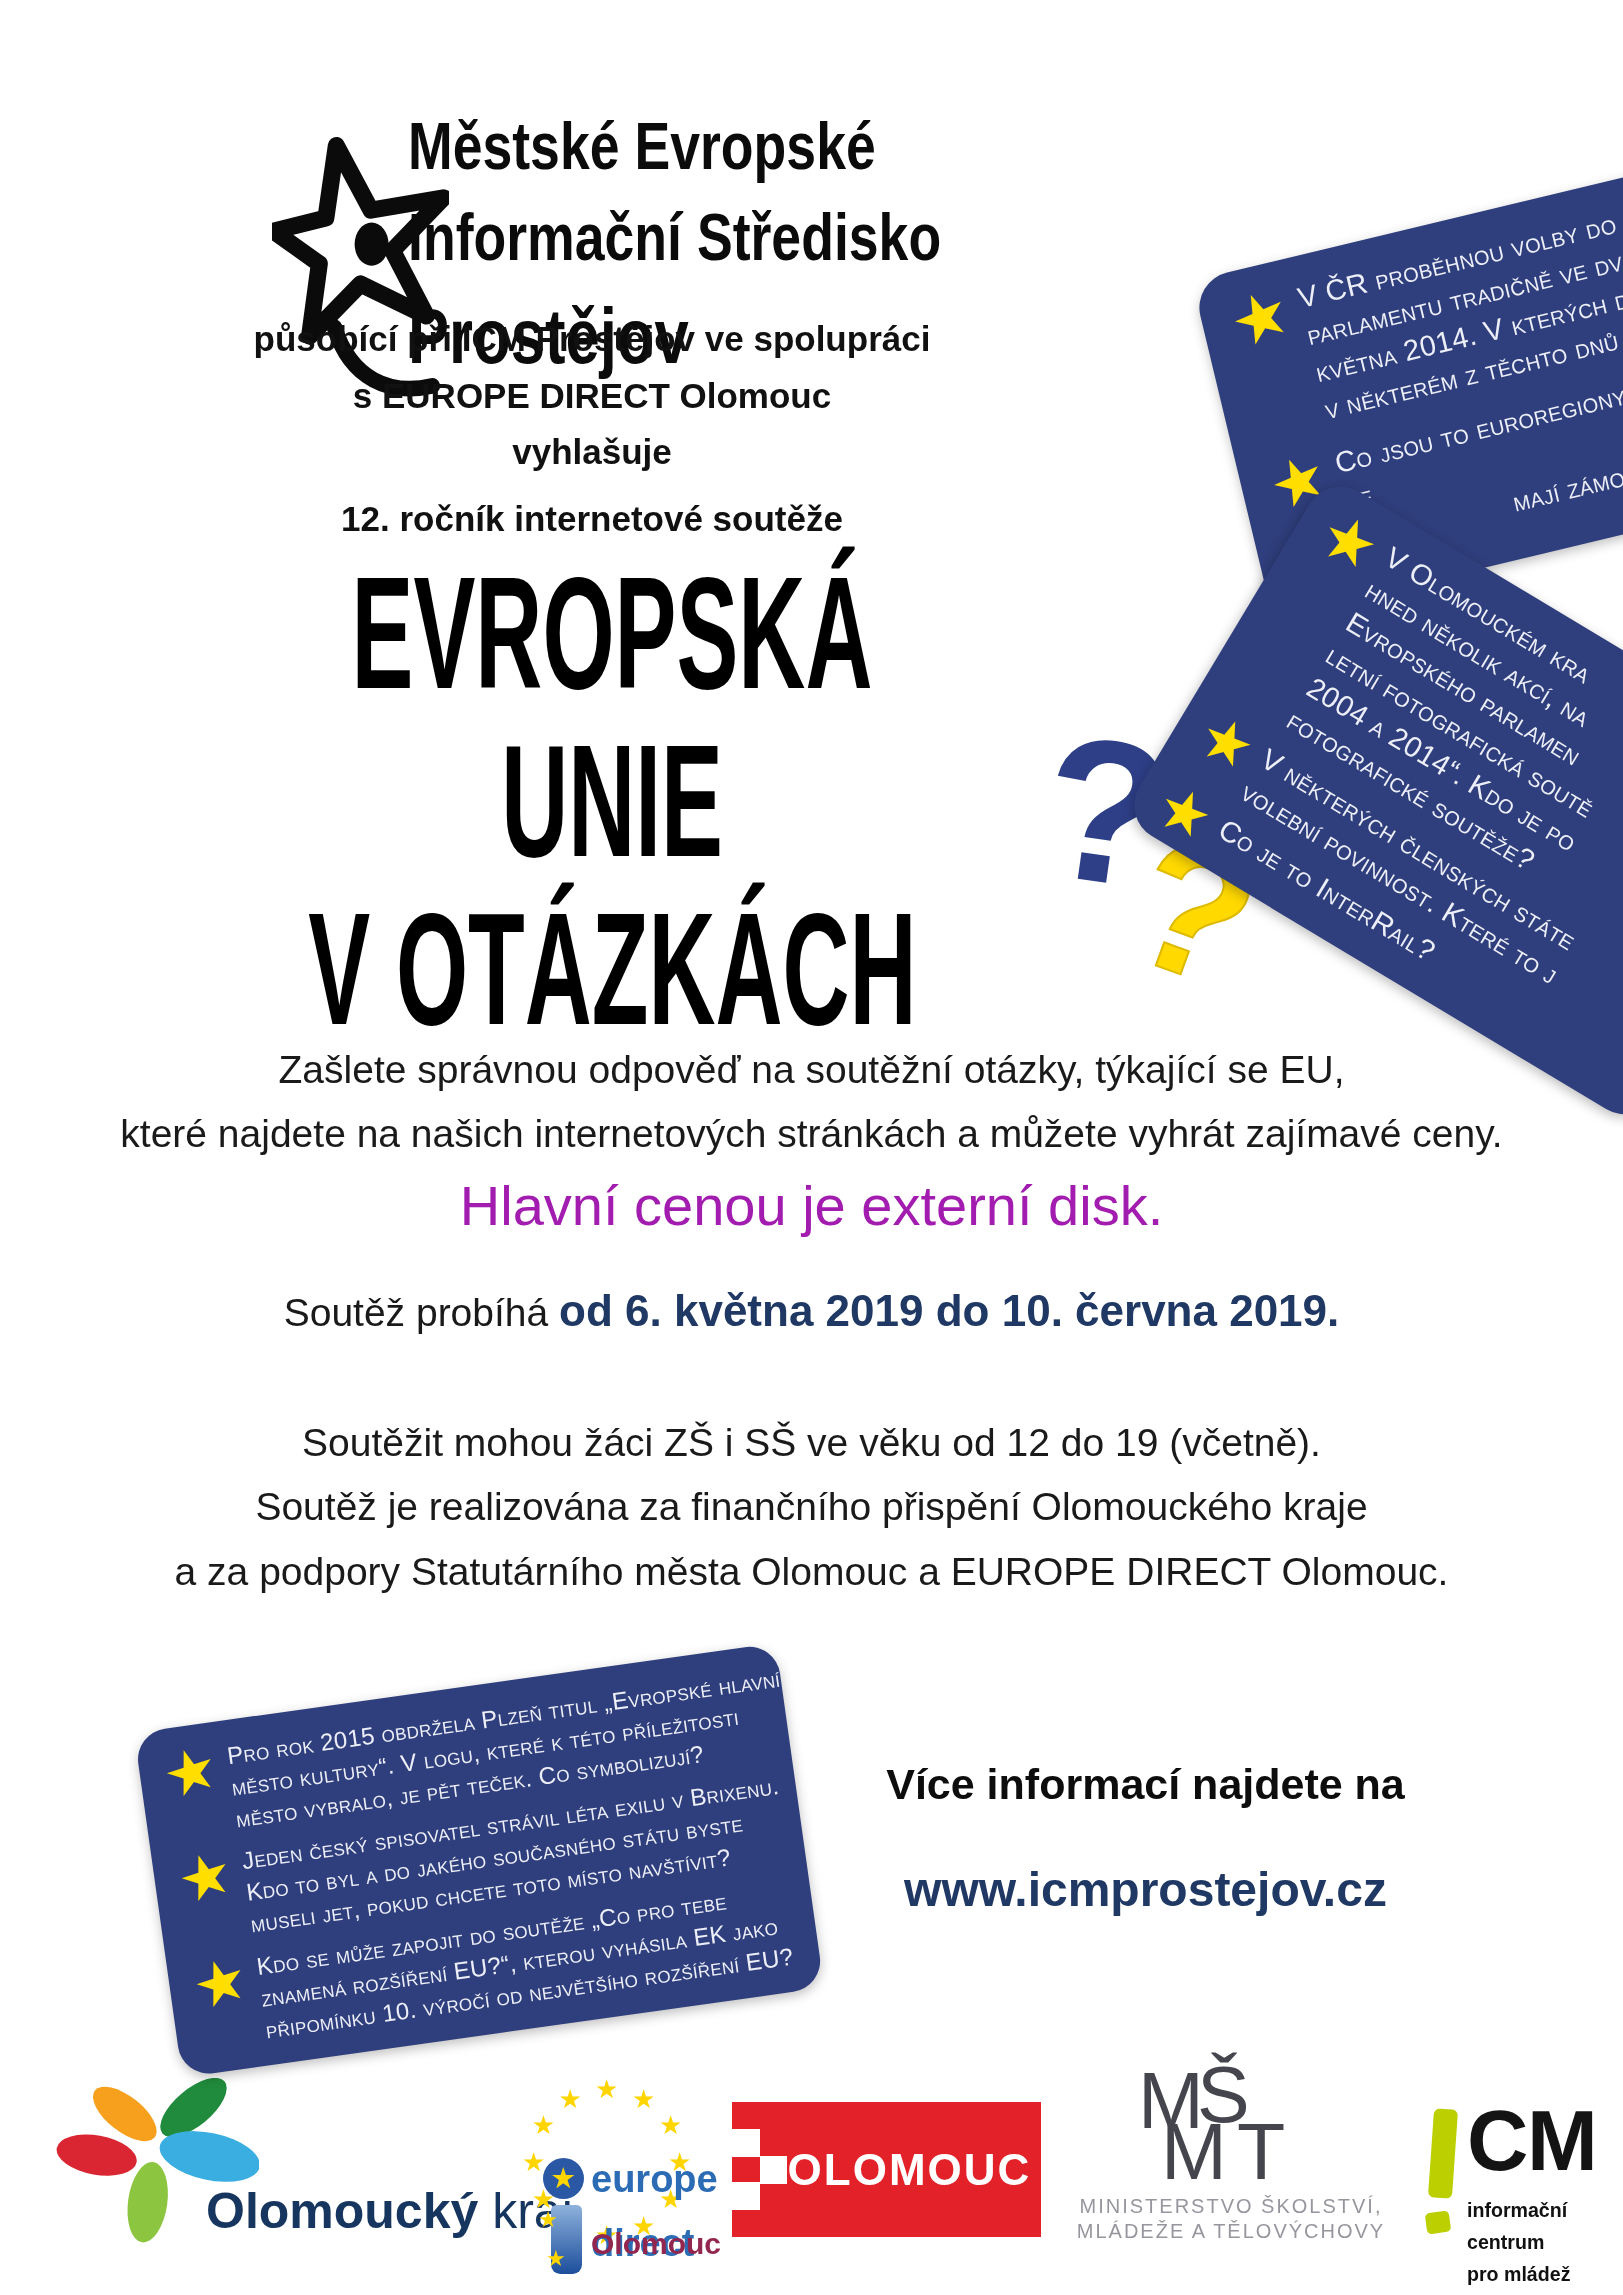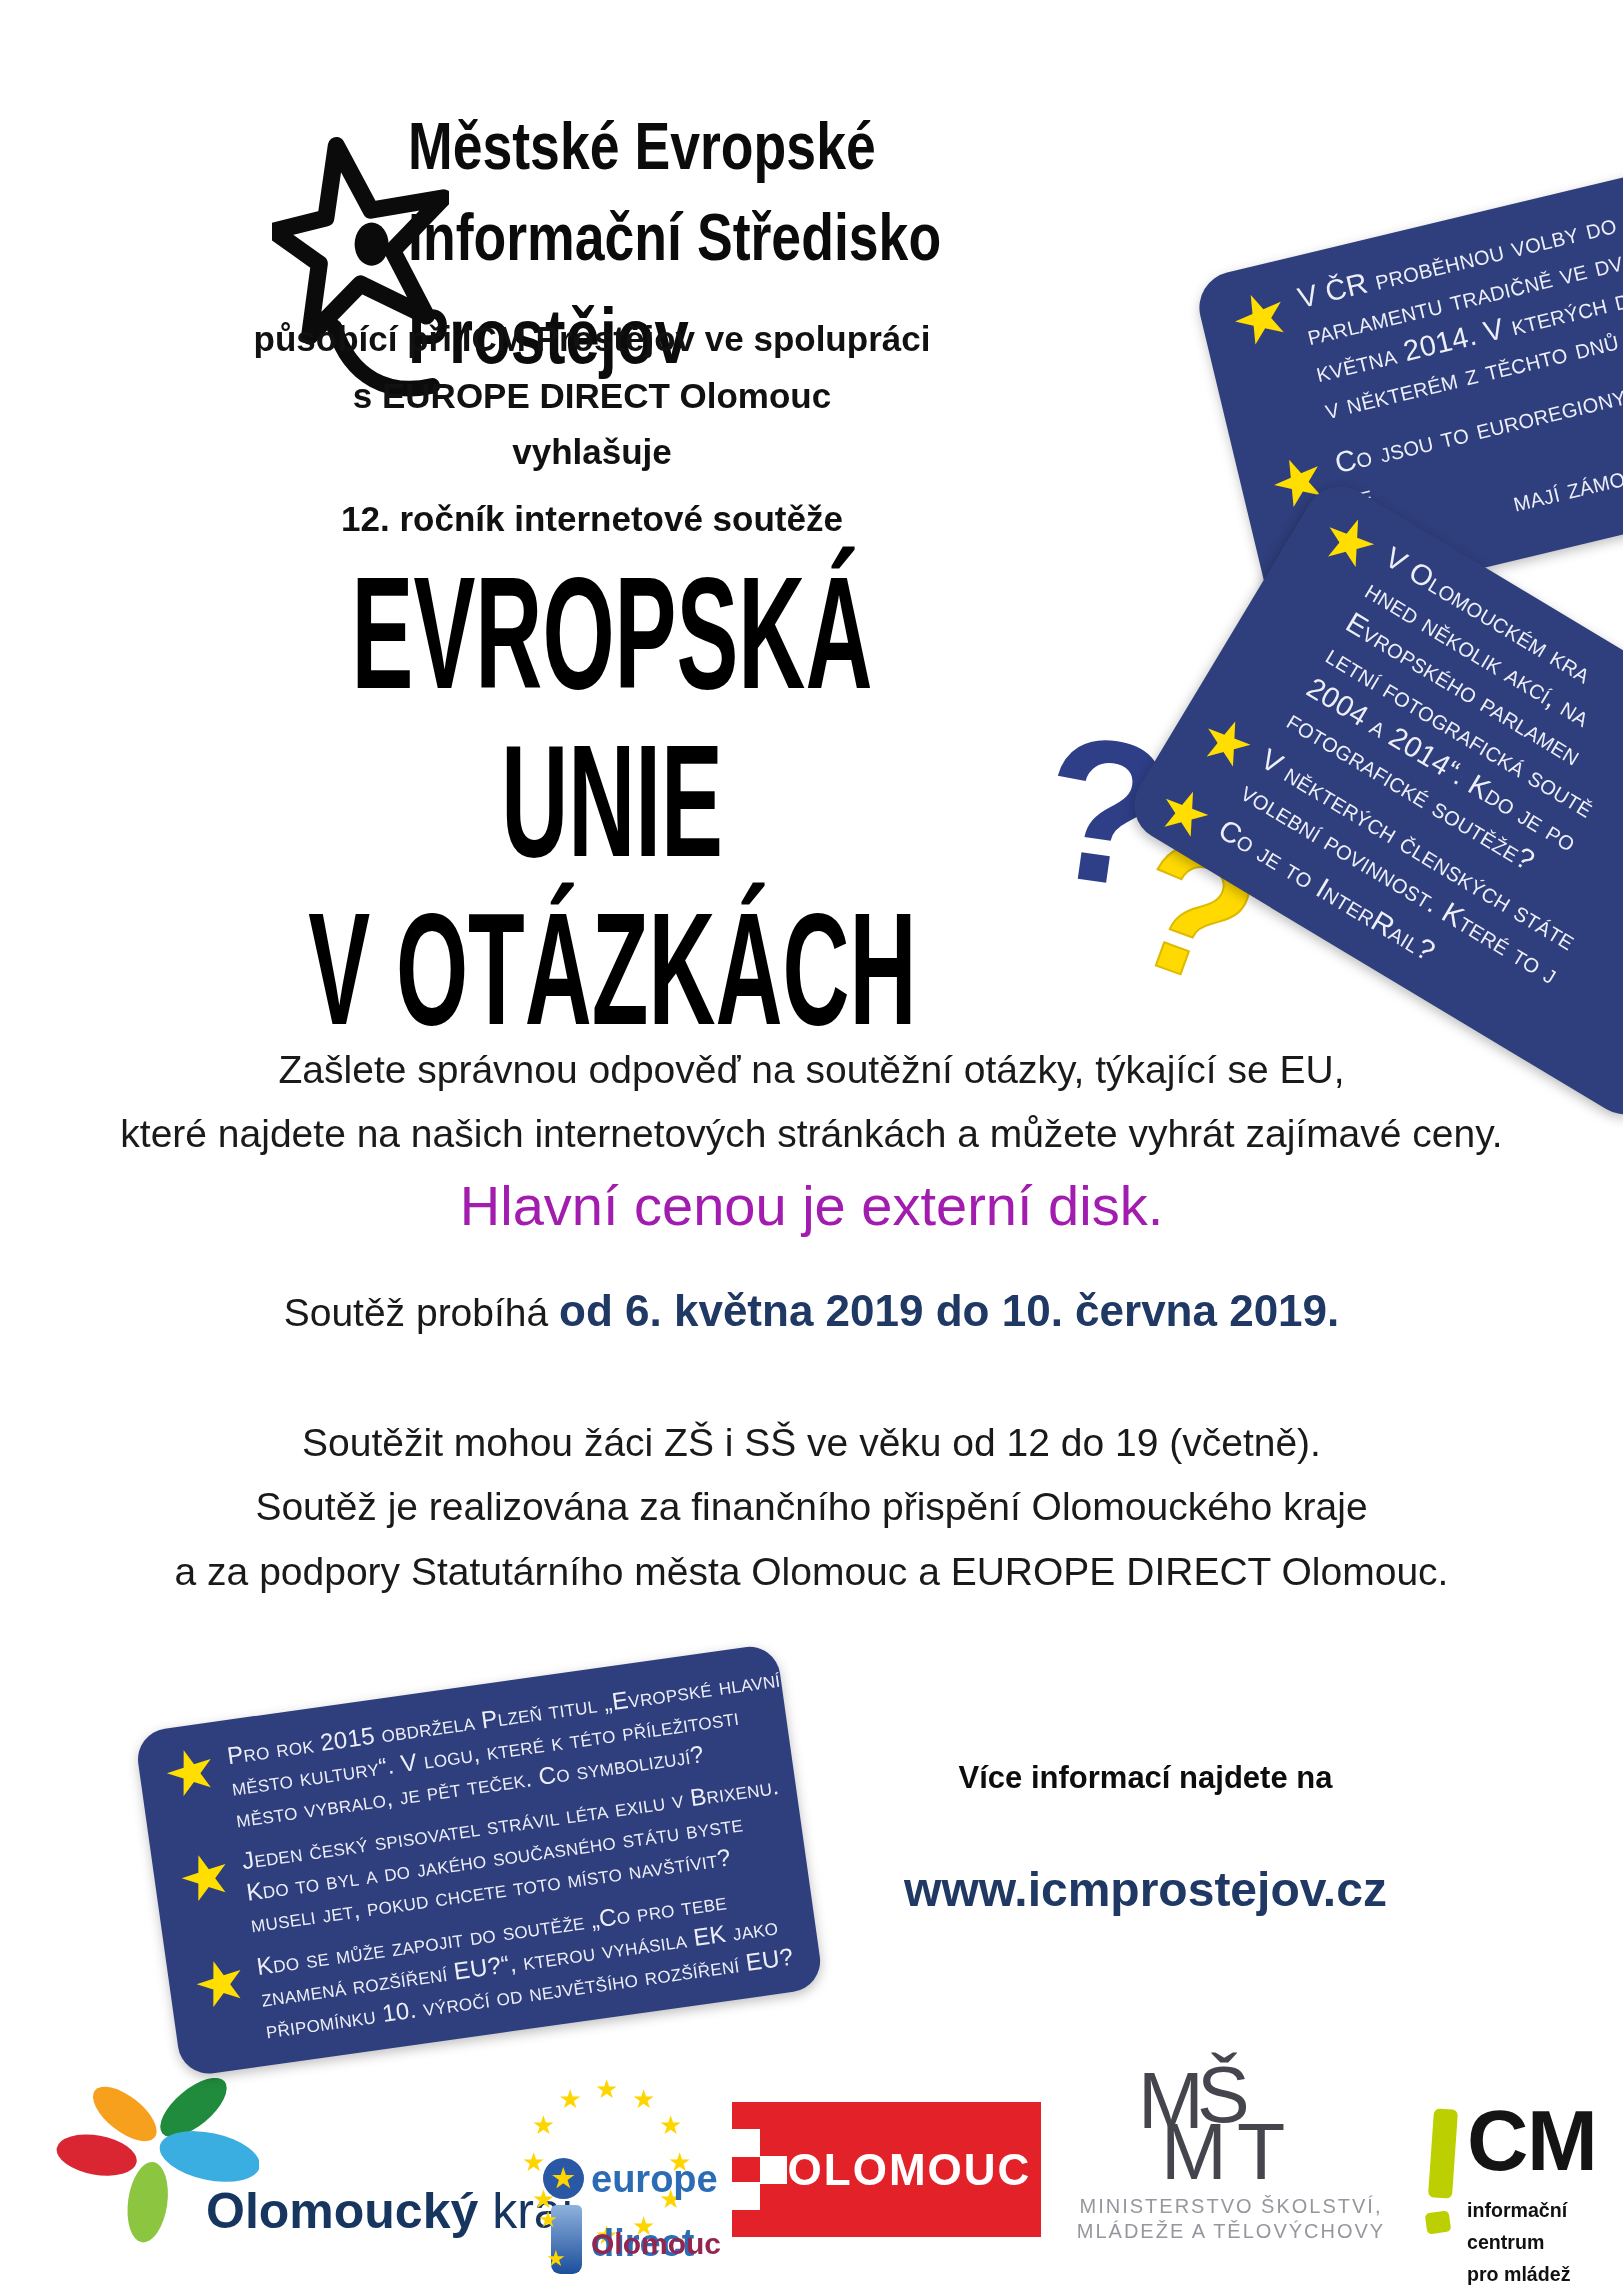--- a/index.html
+++ b/index.html
@@ -47,21 +47,21 @@
   
   .qmark{position:absolute;font-weight:bold;line-height:1;}
   .q-blue{left:1044px;top:710px;font-size:203px;color:#2E3F88;transform:rotate(8deg);}
   .q-yellow{left:1137px;top:818px;font-size:186px;color:#FFD900;-webkit-text-stroke:2px #DDBA00;transform:rotate(20deg);}
 
   
   .bodyline{position:absolute;left:0;width:1623px;text-align:center;font-size:39px;color:#1a1a1a;}
   .prize{font-size:56px;font-weight:normal;color:#a21caf;}
   .datebold{font-size:44px;font-weight:bold;color:#1F3864;}
 
-  .moreinfo-label{position:absolute;left:720px;width:851px;text-align:center;top:1760px;font-size:31px;font-weight:bold;color:#0d0d0d;}
+  .moreinfo-label{position:absolute;left:720px;width:851px;text-align:center;top:1760px;font-size:43px;font-weight:bold;color:#0d0d0d;}
   .moreinfo-url{position:absolute;left:720px;width:851px;text-align:center;top:1862px;font-size:48px;font-weight:bold;color:#1F3864;}
 
   
   .kraj-text{position:absolute;left:206px;top:2182px;font-size:50px;color:#16355F;white-space:nowrap;}
   .kraj-text b{font-weight:bold;}
   .kraj-text .reg{font-weight:400;}
 
   .ed{position:absolute;left:533px;top:2081px;width:203px;height:196px;}
   .ed .star12{position:absolute;font-size:26px;color:#FFD500;line-height:1;}
   .ed .globe{position:absolute;left:9.8px;top:77px;width:41px;height:41px;border-radius:50%;background:#2B58A5;text-align:center;}

